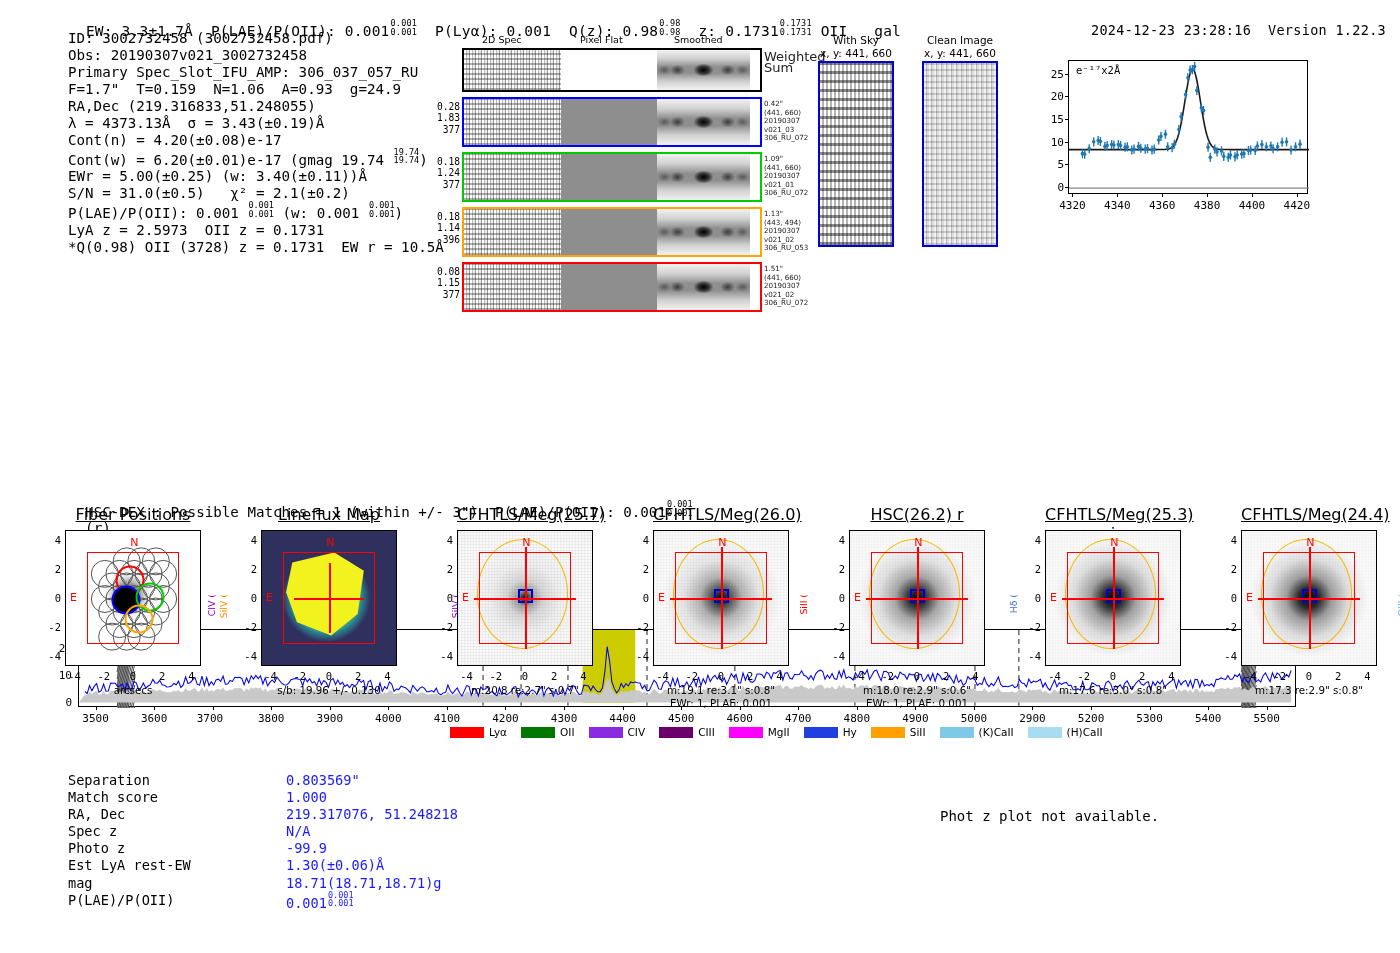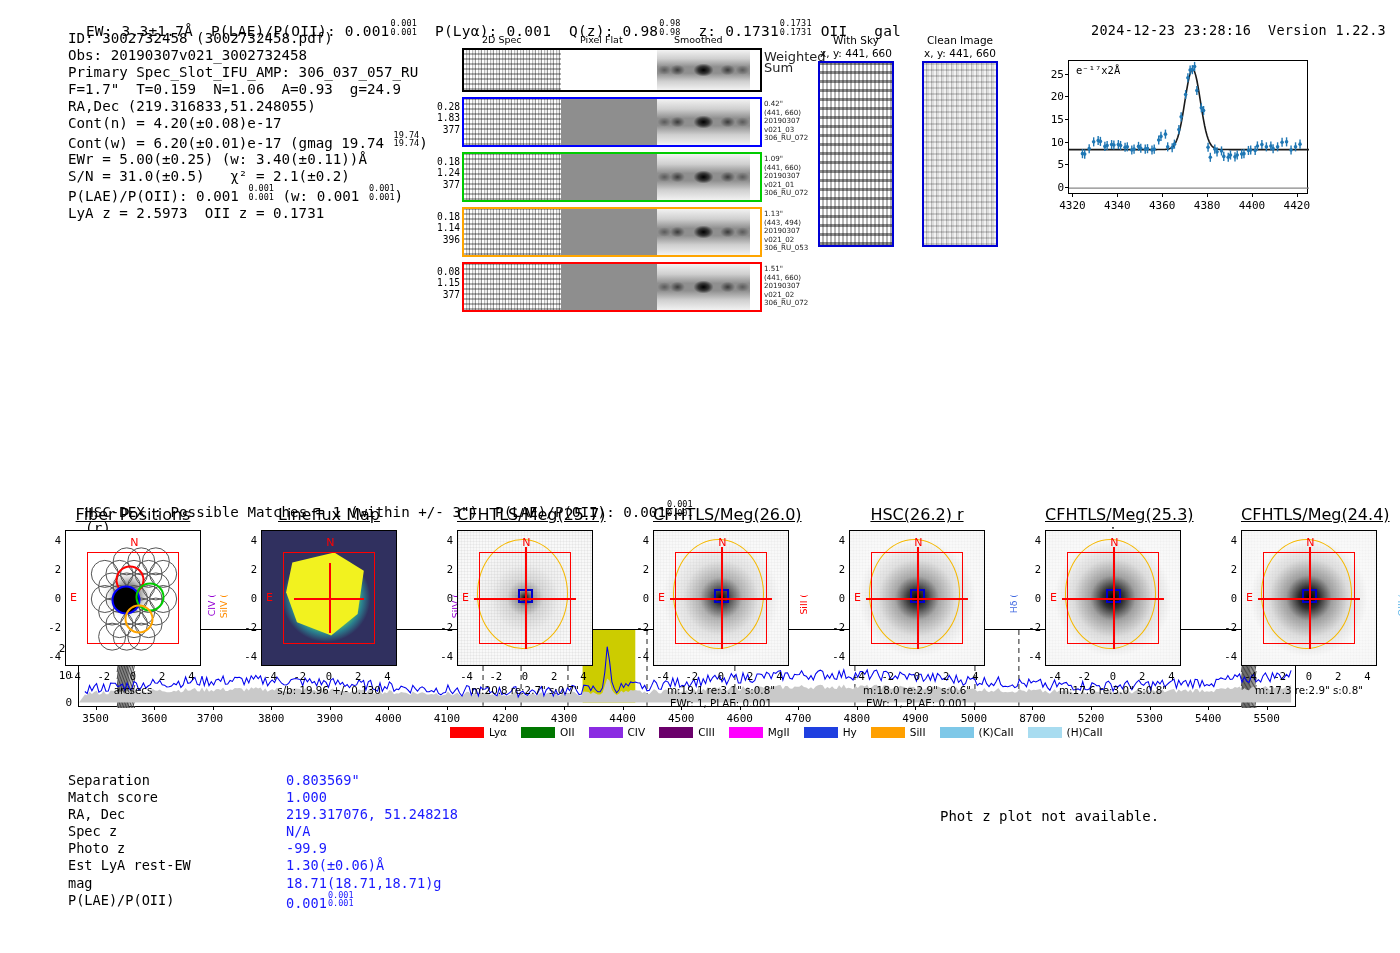--- a/index.html
+++ b/index.html
@@ -103,26 +103,28 @@
 <div class="abs mono nowrap" id="hdr-stamp">
   <span>2024-12-23 23:28:16</span>&nbsp;&nbsp;<span>Version 1.22.3</span>
 </div>
 
 <div class="abs mono" id="infoblock">
     <div>ID: 3002732458 (3002732458.pdf)</div>
     <div>Obs: 20190307v021_3002732458</div>
     <div>Primary Spec_Slot_IFU_AMP: 306_037_057_RU</div>
     <div>F=1.7"  T=0.159  N=1.06  A=0.93  g=24.9</div>
     <div>RA,Dec (219.316833,51.248055)</div>
+    <div>λ = 4373.13Å  σ = 3.43(±0.19)Å</div>
     <div>Cont(n) = 4.20(±0.08)e-17</div>
     <div>Cont(w) = 6.20(±0.01)e-17 (gmag 19.74 <span class="fracbox"><span>19.74</span><span>19.74</span></span><span>)</span></div>
     <div>EWr = 5.00(±0.25) (w: 3.40(±0.11))Å</div>
     <div>S/N = 31.0(±0.5)   χ² = 2.1(±0.2)</div>
     <div>P(LAE)/P(OII): 0.001 <span class="fracbox"><span>0.001</span><span>0.001</span></span><span> (w: 0.001 </span><span class="fracbox"><span>0.001</span><span>0.001</span></span><span>)</span></div>
     <div>LyA z = 2.5973  OII z = 0.1731</div>
+    <div>*Q(0.98) OII (3728) z = 0.1731  EW r = 10.5Å</div>
   </div>
 
 <div class="abs" id="spec2d">
   <div class="coltitles">
     <span style="left:20px">2D Spec</span>
     <span style="left:118px">Pixel Flat</span>
     <span style="left:212px">Smoothed</span>
   </div>
   <div id="spec2d-rows">
       <div class="srow" style="border: 2px solid rgb(0, 0, 0); height: 40px;">
@@ -519,21 +521,21 @@
     <div class="tickx mono" style="left: 739.702px; top: 432px;">4600</div>
     <div class="tickmark-x" style="left: 739.702px; top: 427px;"></div>
     <div class="tickx mono" style="left: 798.26px; top: 432px;">4700</div>
     <div class="tickmark-x" style="left: 798.26px; top: 427px;"></div>
     <div class="tickx mono" style="left: 856.817px; top: 432px;">4800</div>
     <div class="tickmark-x" style="left: 856.817px; top: 427px;"></div>
     <div class="tickx mono" style="left: 915.375px; top: 432px;">4900</div>
     <div class="tickmark-x" style="left: 915.375px; top: 427px;"></div>
     <div class="tickx mono" style="left: 973.933px; top: 432px;">5000</div>
     <div class="tickmark-x" style="left: 973.933px; top: 427px;"></div>
-    <div class="tickx mono" style="left: 1032.49px; top: 432px;">8700</div>
+    <div class="tickx mono" style="left: 1032.49px; top: 432px;">2900</div>
     <div class="tickmark-x" style="left: 1032.49px; top: 427px;"></div>
     <div class="tickx mono" style="left: 1091.05px; top: 432px;">5200</div>
     <div class="tickmark-x" style="left: 1091.05px; top: 427px;"></div>
     <div class="tickx mono" style="left: 1149.61px; top: 432px;">5300</div>
     <div class="tickmark-x" style="left: 1149.61px; top: 427px;"></div>
     <div class="tickx mono" style="left: 1208.16px; top: 432px;">5400</div>
     <div class="tickmark-x" style="left: 1208.16px; top: 427px;"></div>
     <div class="tickx mono" style="left: 1266.72px; top: 432px;">5500</div>
     <div class="tickmark-x" style="left: 1266.72px; top: 427px;"></div>
     <div class="ticky mono" style="left: 48px; width: 24px; top: 421.621px;">0</div>

